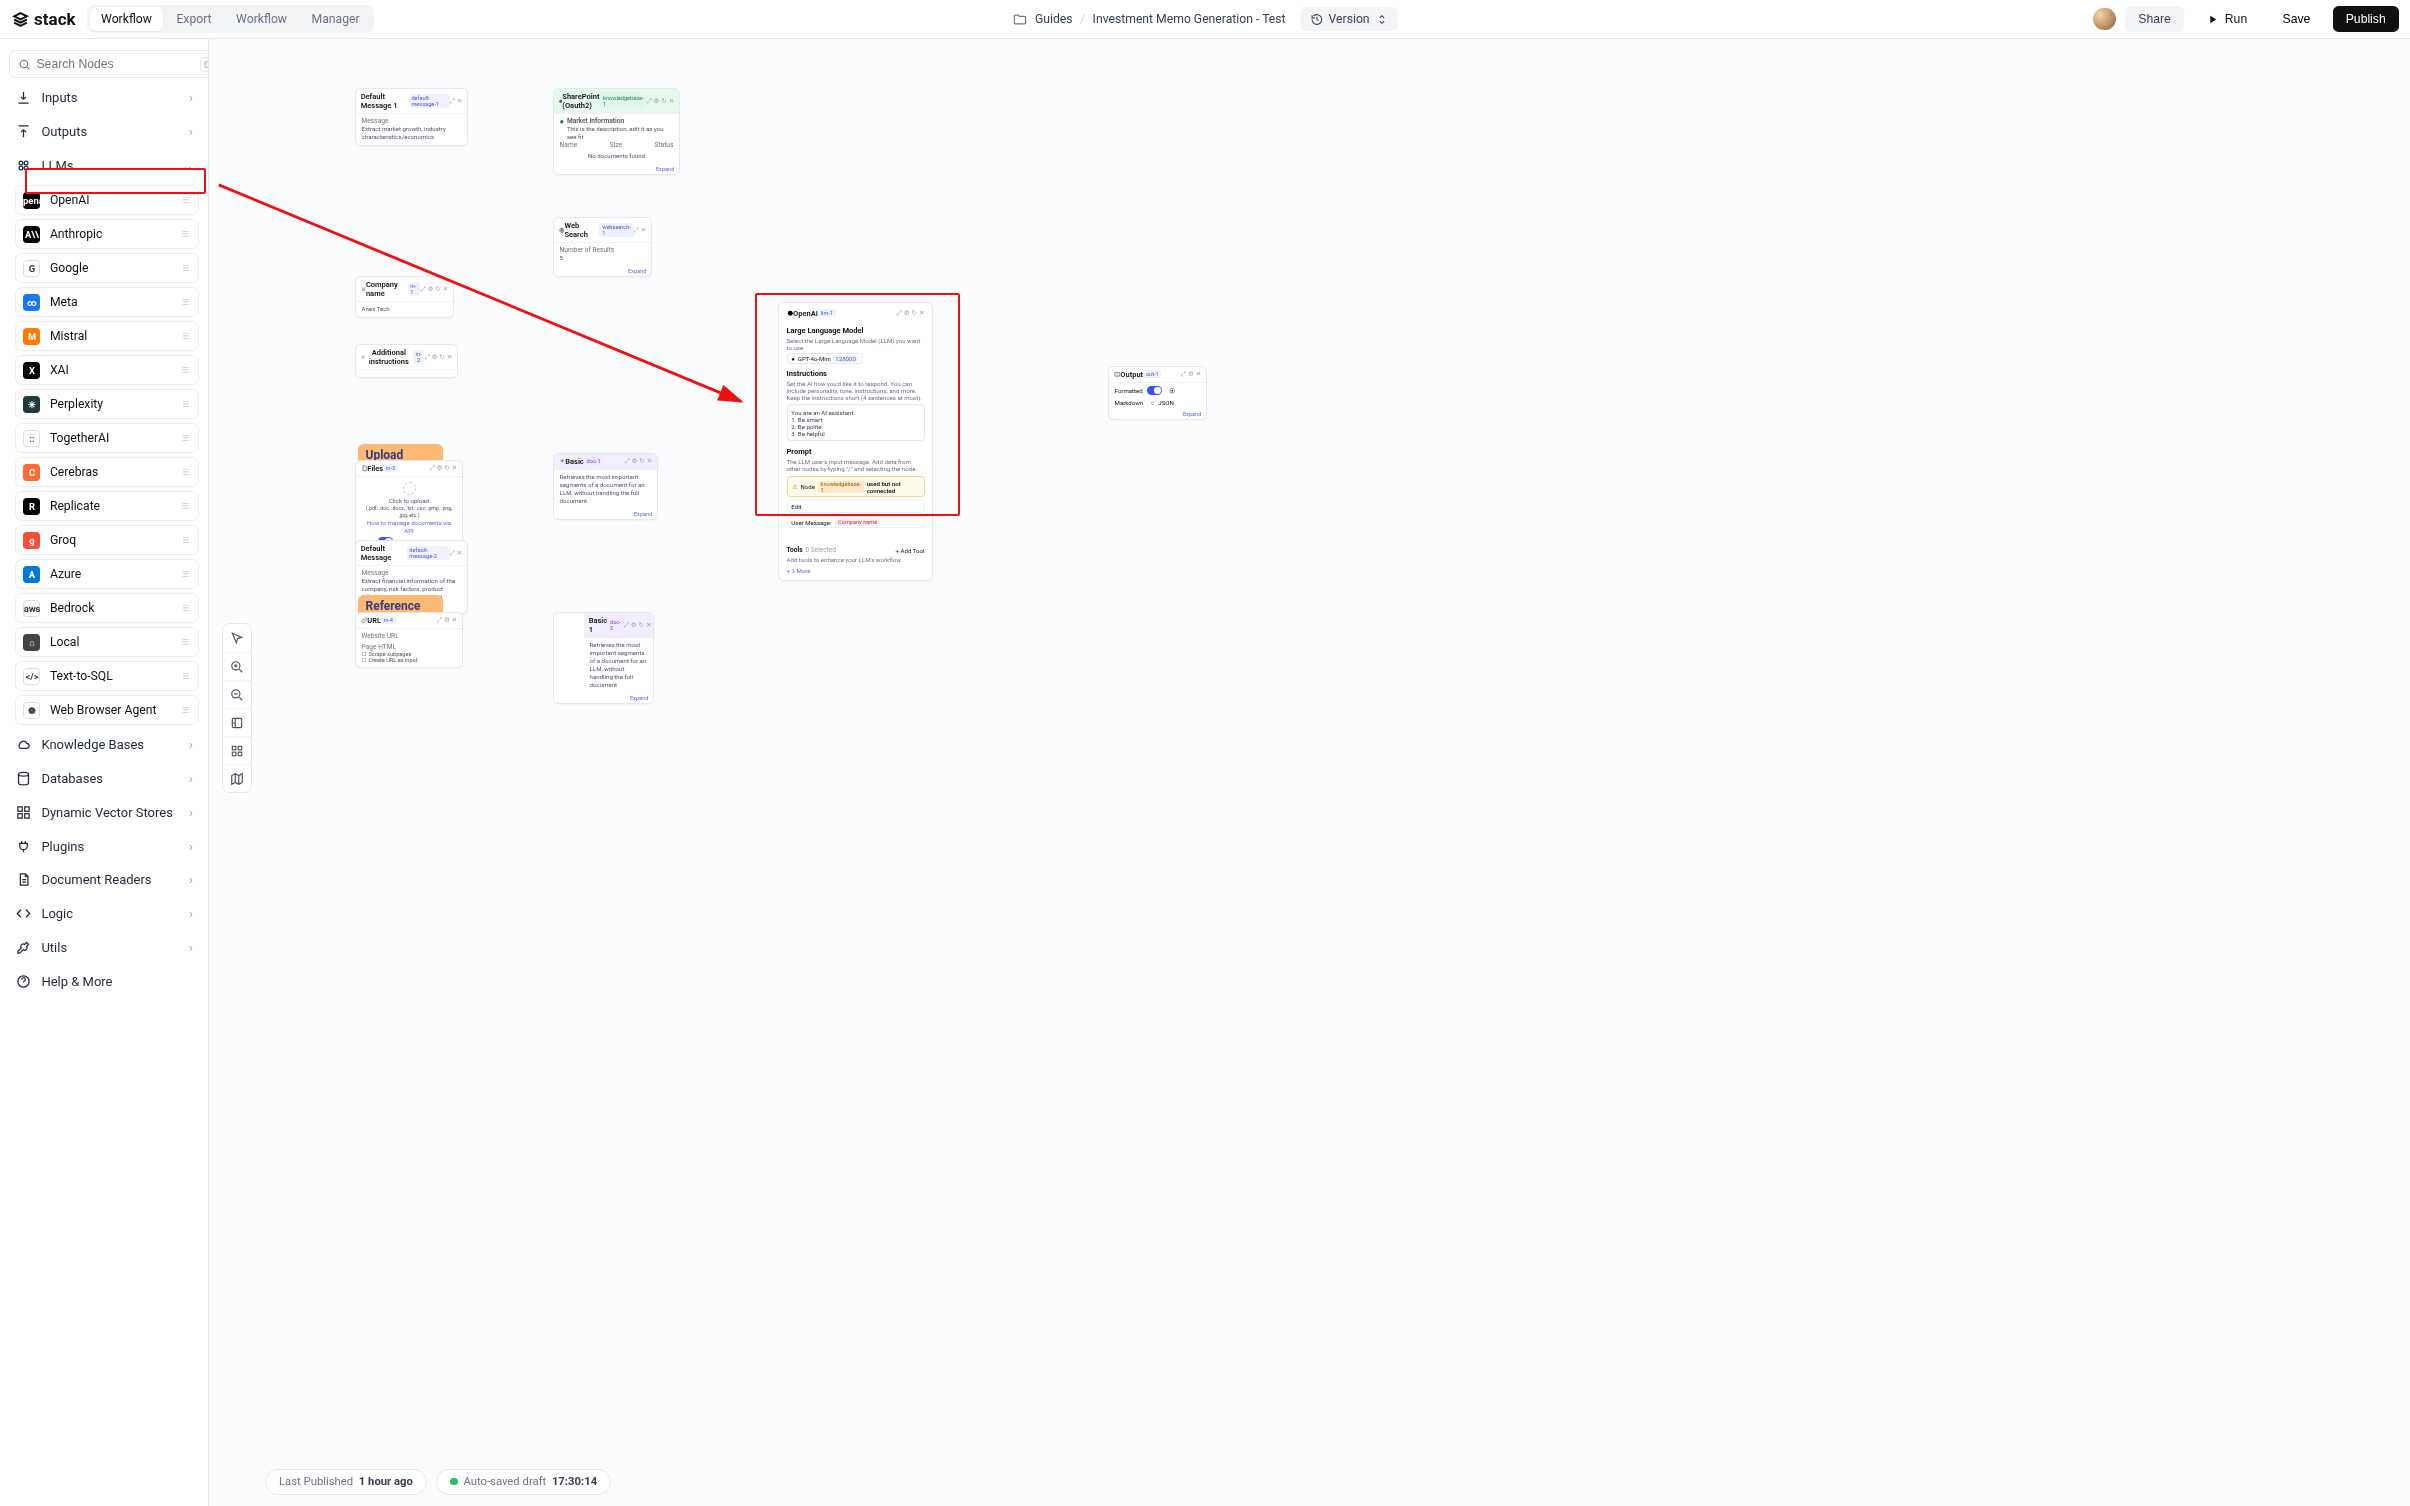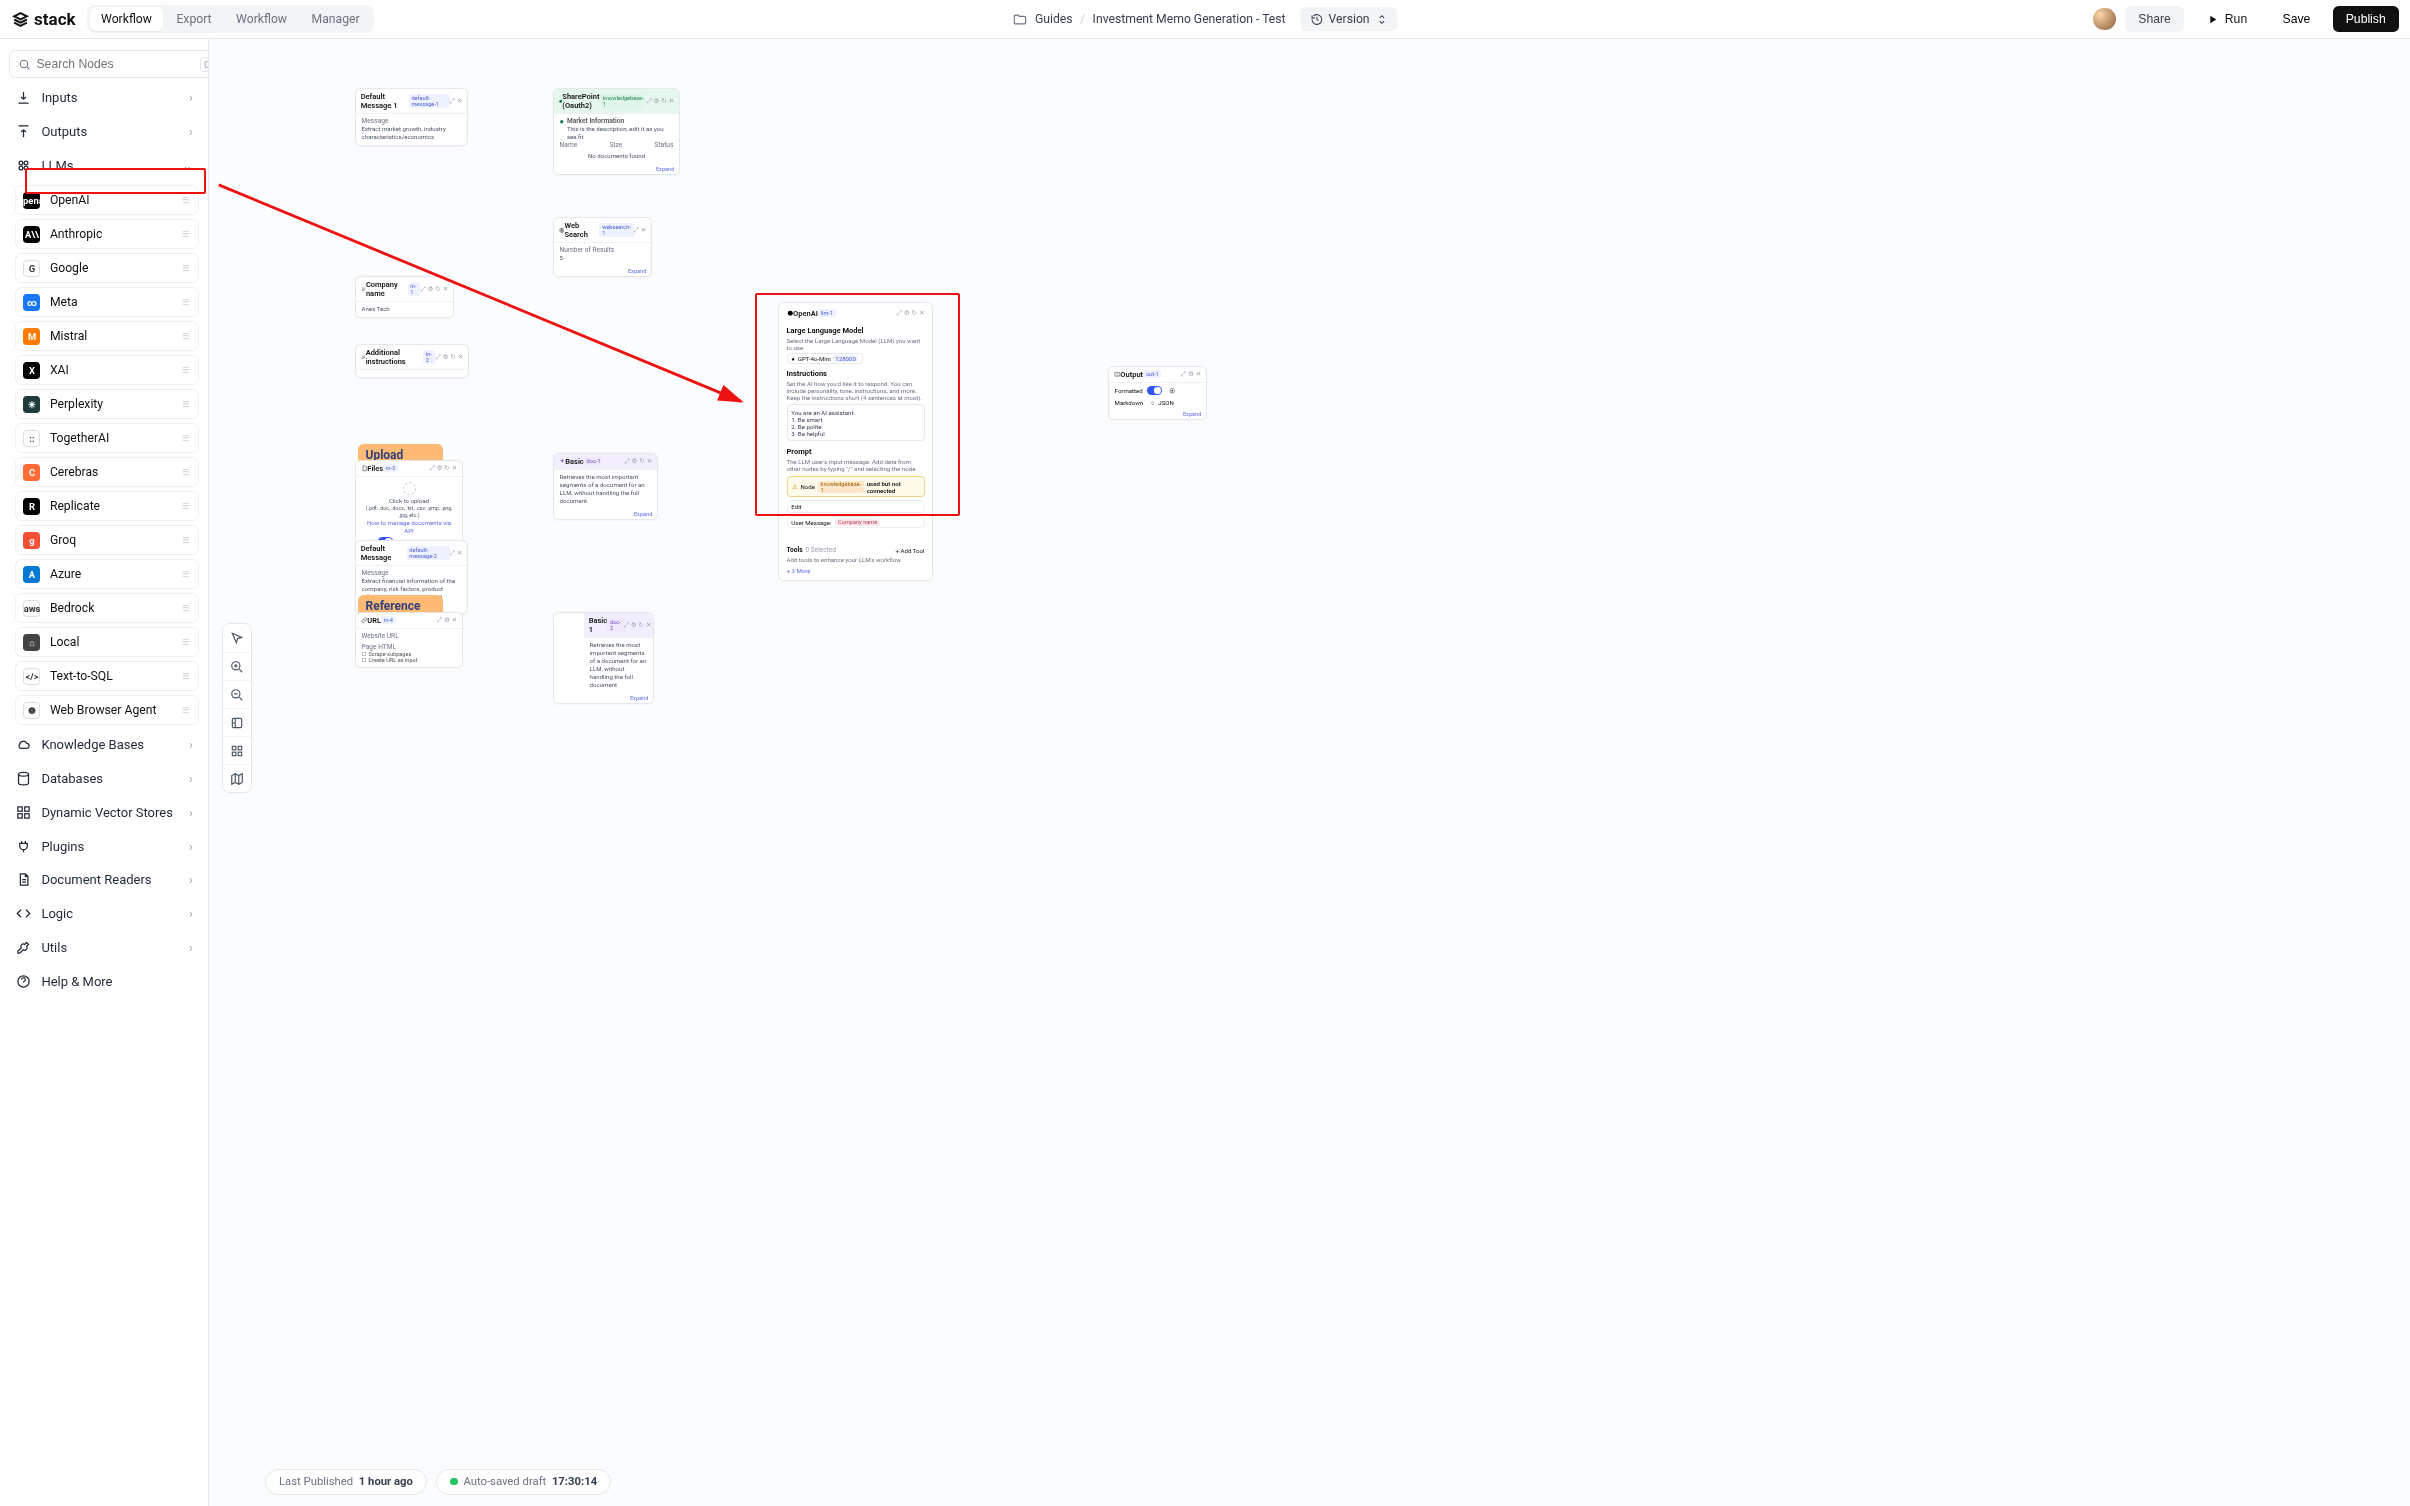--- a/index.html
+++ b/index.html
@@ -429,21 +429,21 @@
             <span>⚙</span>
             <span>↻</span>
             <span>✕</span>
           </span>
         </div>
       <div class="node-body">
           <div class="txt">Anex Tech</div>
         </div>
     </div>
 
-    <div class="node" style="left:146px; top:305px; width:114px;">
+    <div class="node" style="left:146px; top:305px; width:103px;text-align:center;">
       <div class="node-header">
           <svg class="mini-icon" viewBox="0 0 24 24" fill="none" stroke="#333" stroke-width="2">
             <path d="M4 6h16M4 12h16M4 18h10"></path>
           </svg>
           <span class="title">Additional instructions</span>
           <span class="tag">in-2</span>
           <span class="act">
             <span>⤢</span>
             <span>⚙</span>
             <span>↻</span>

